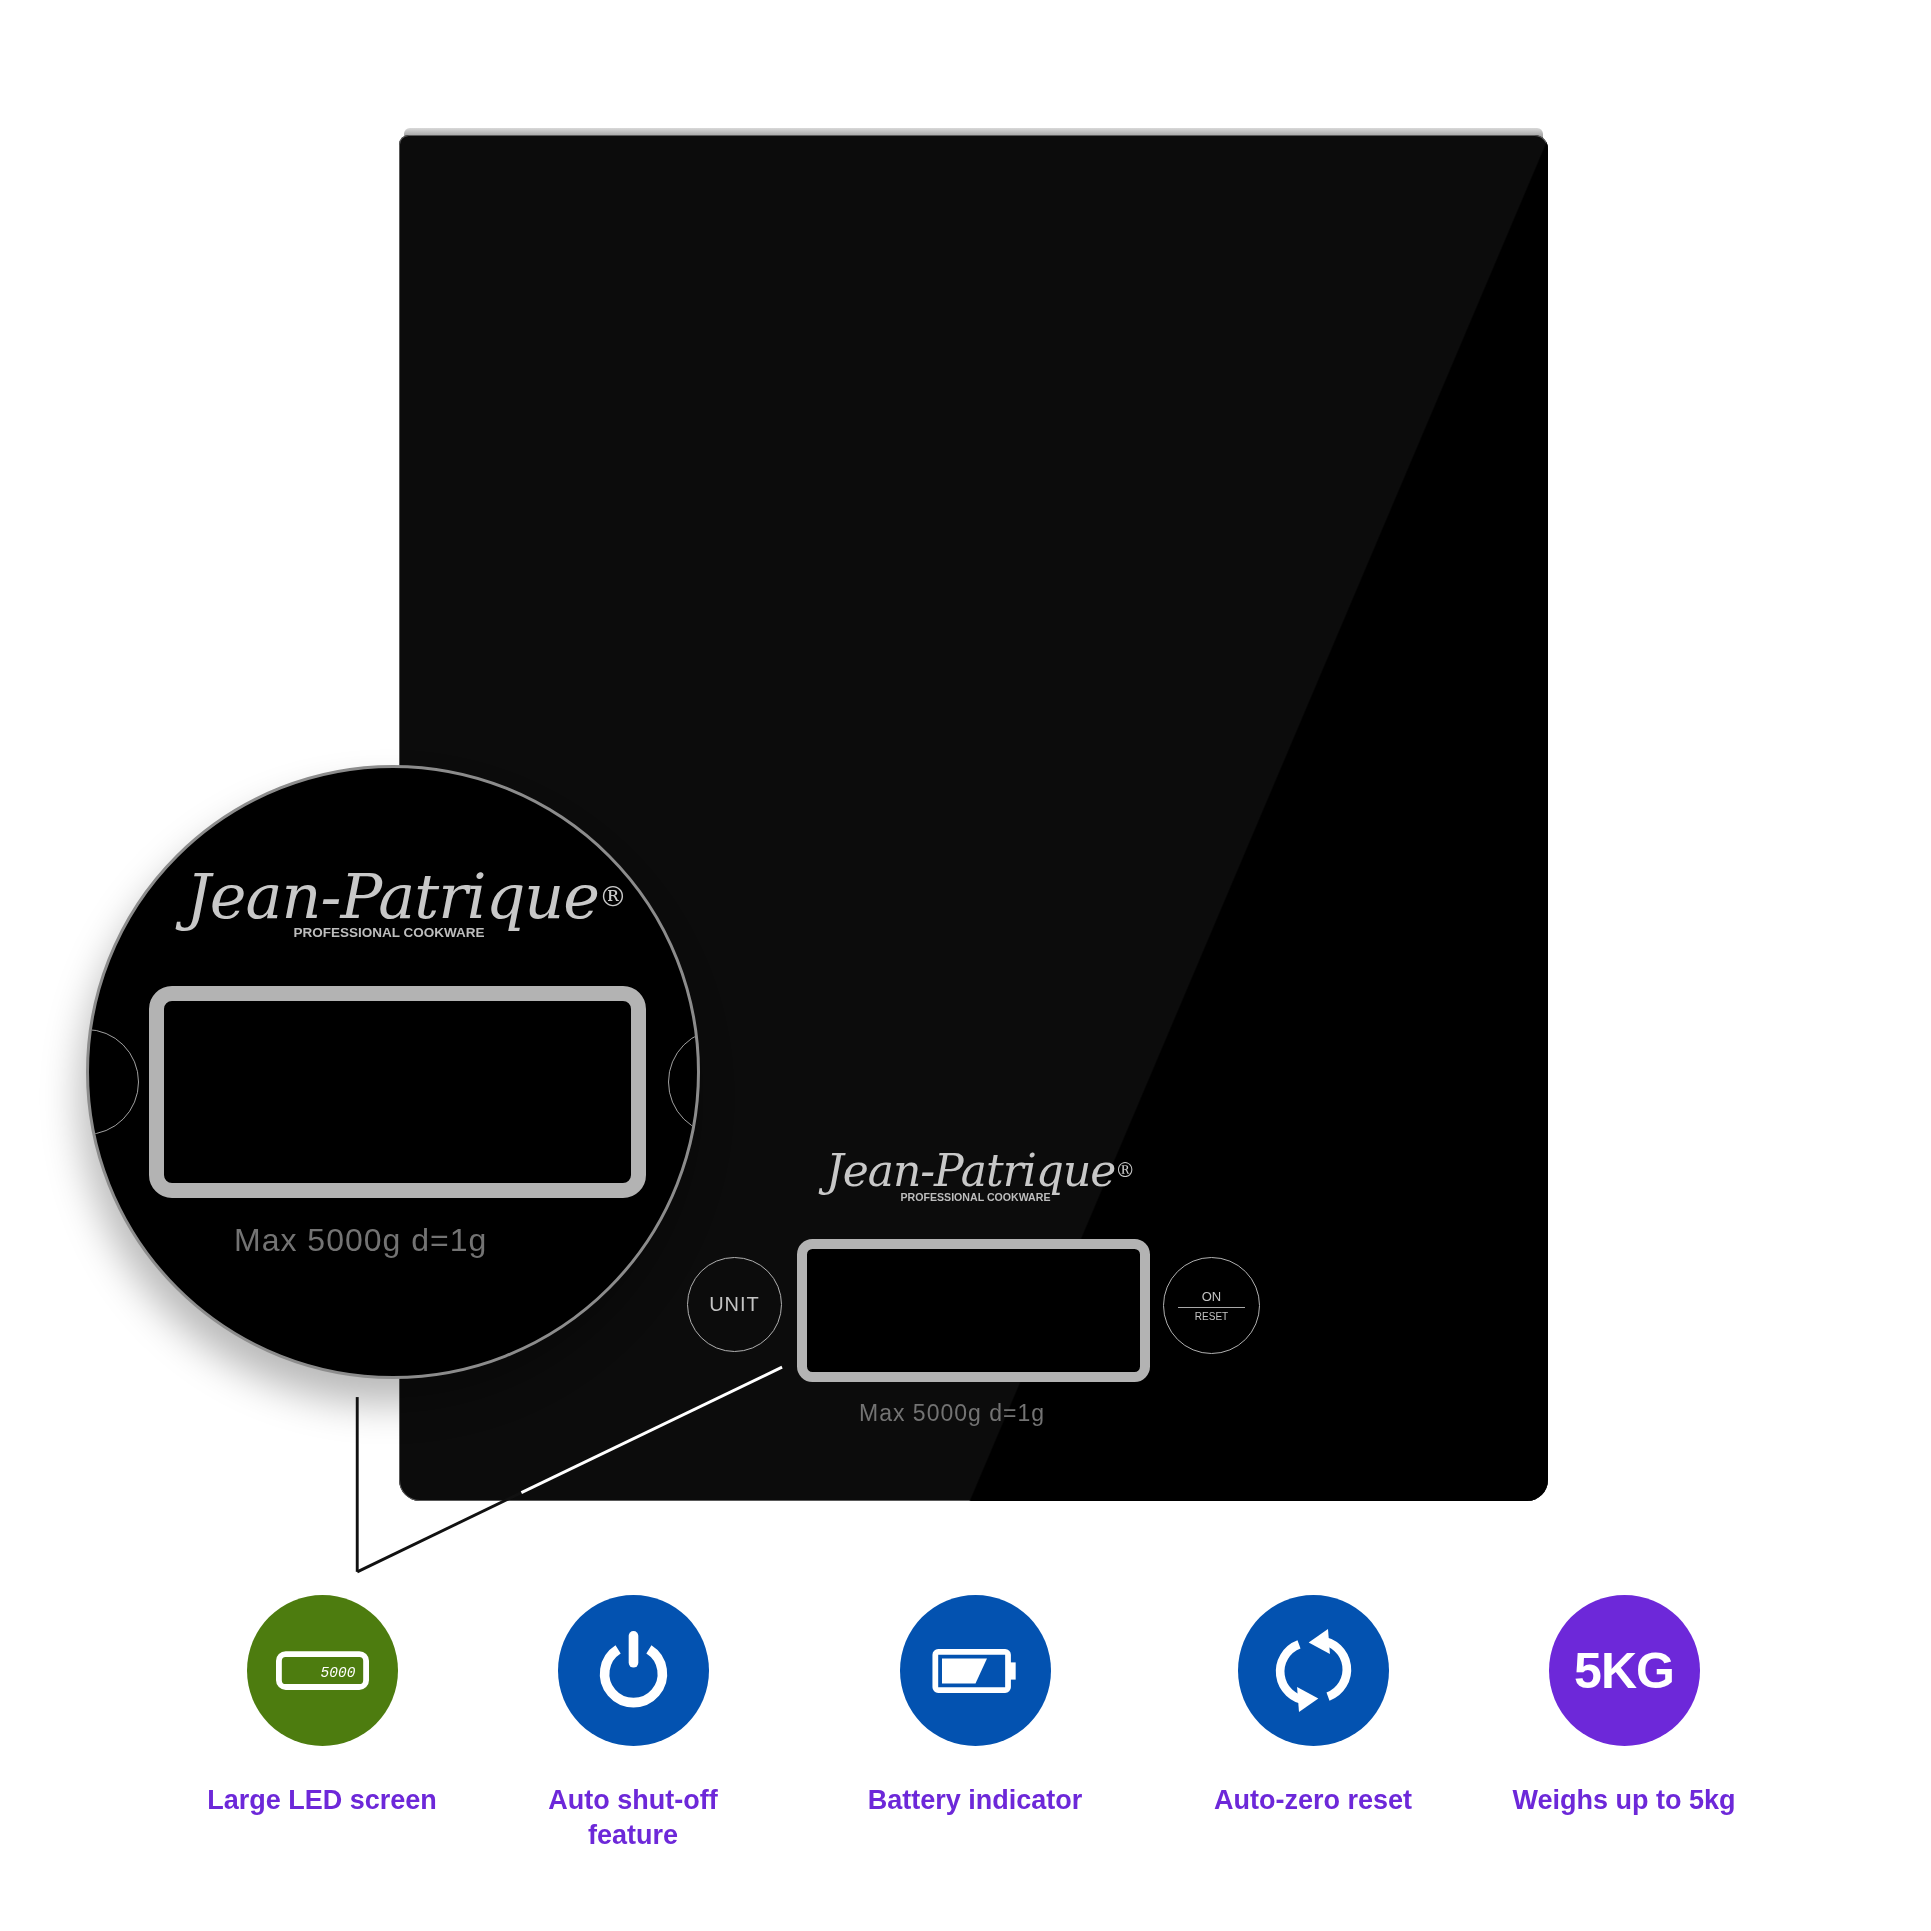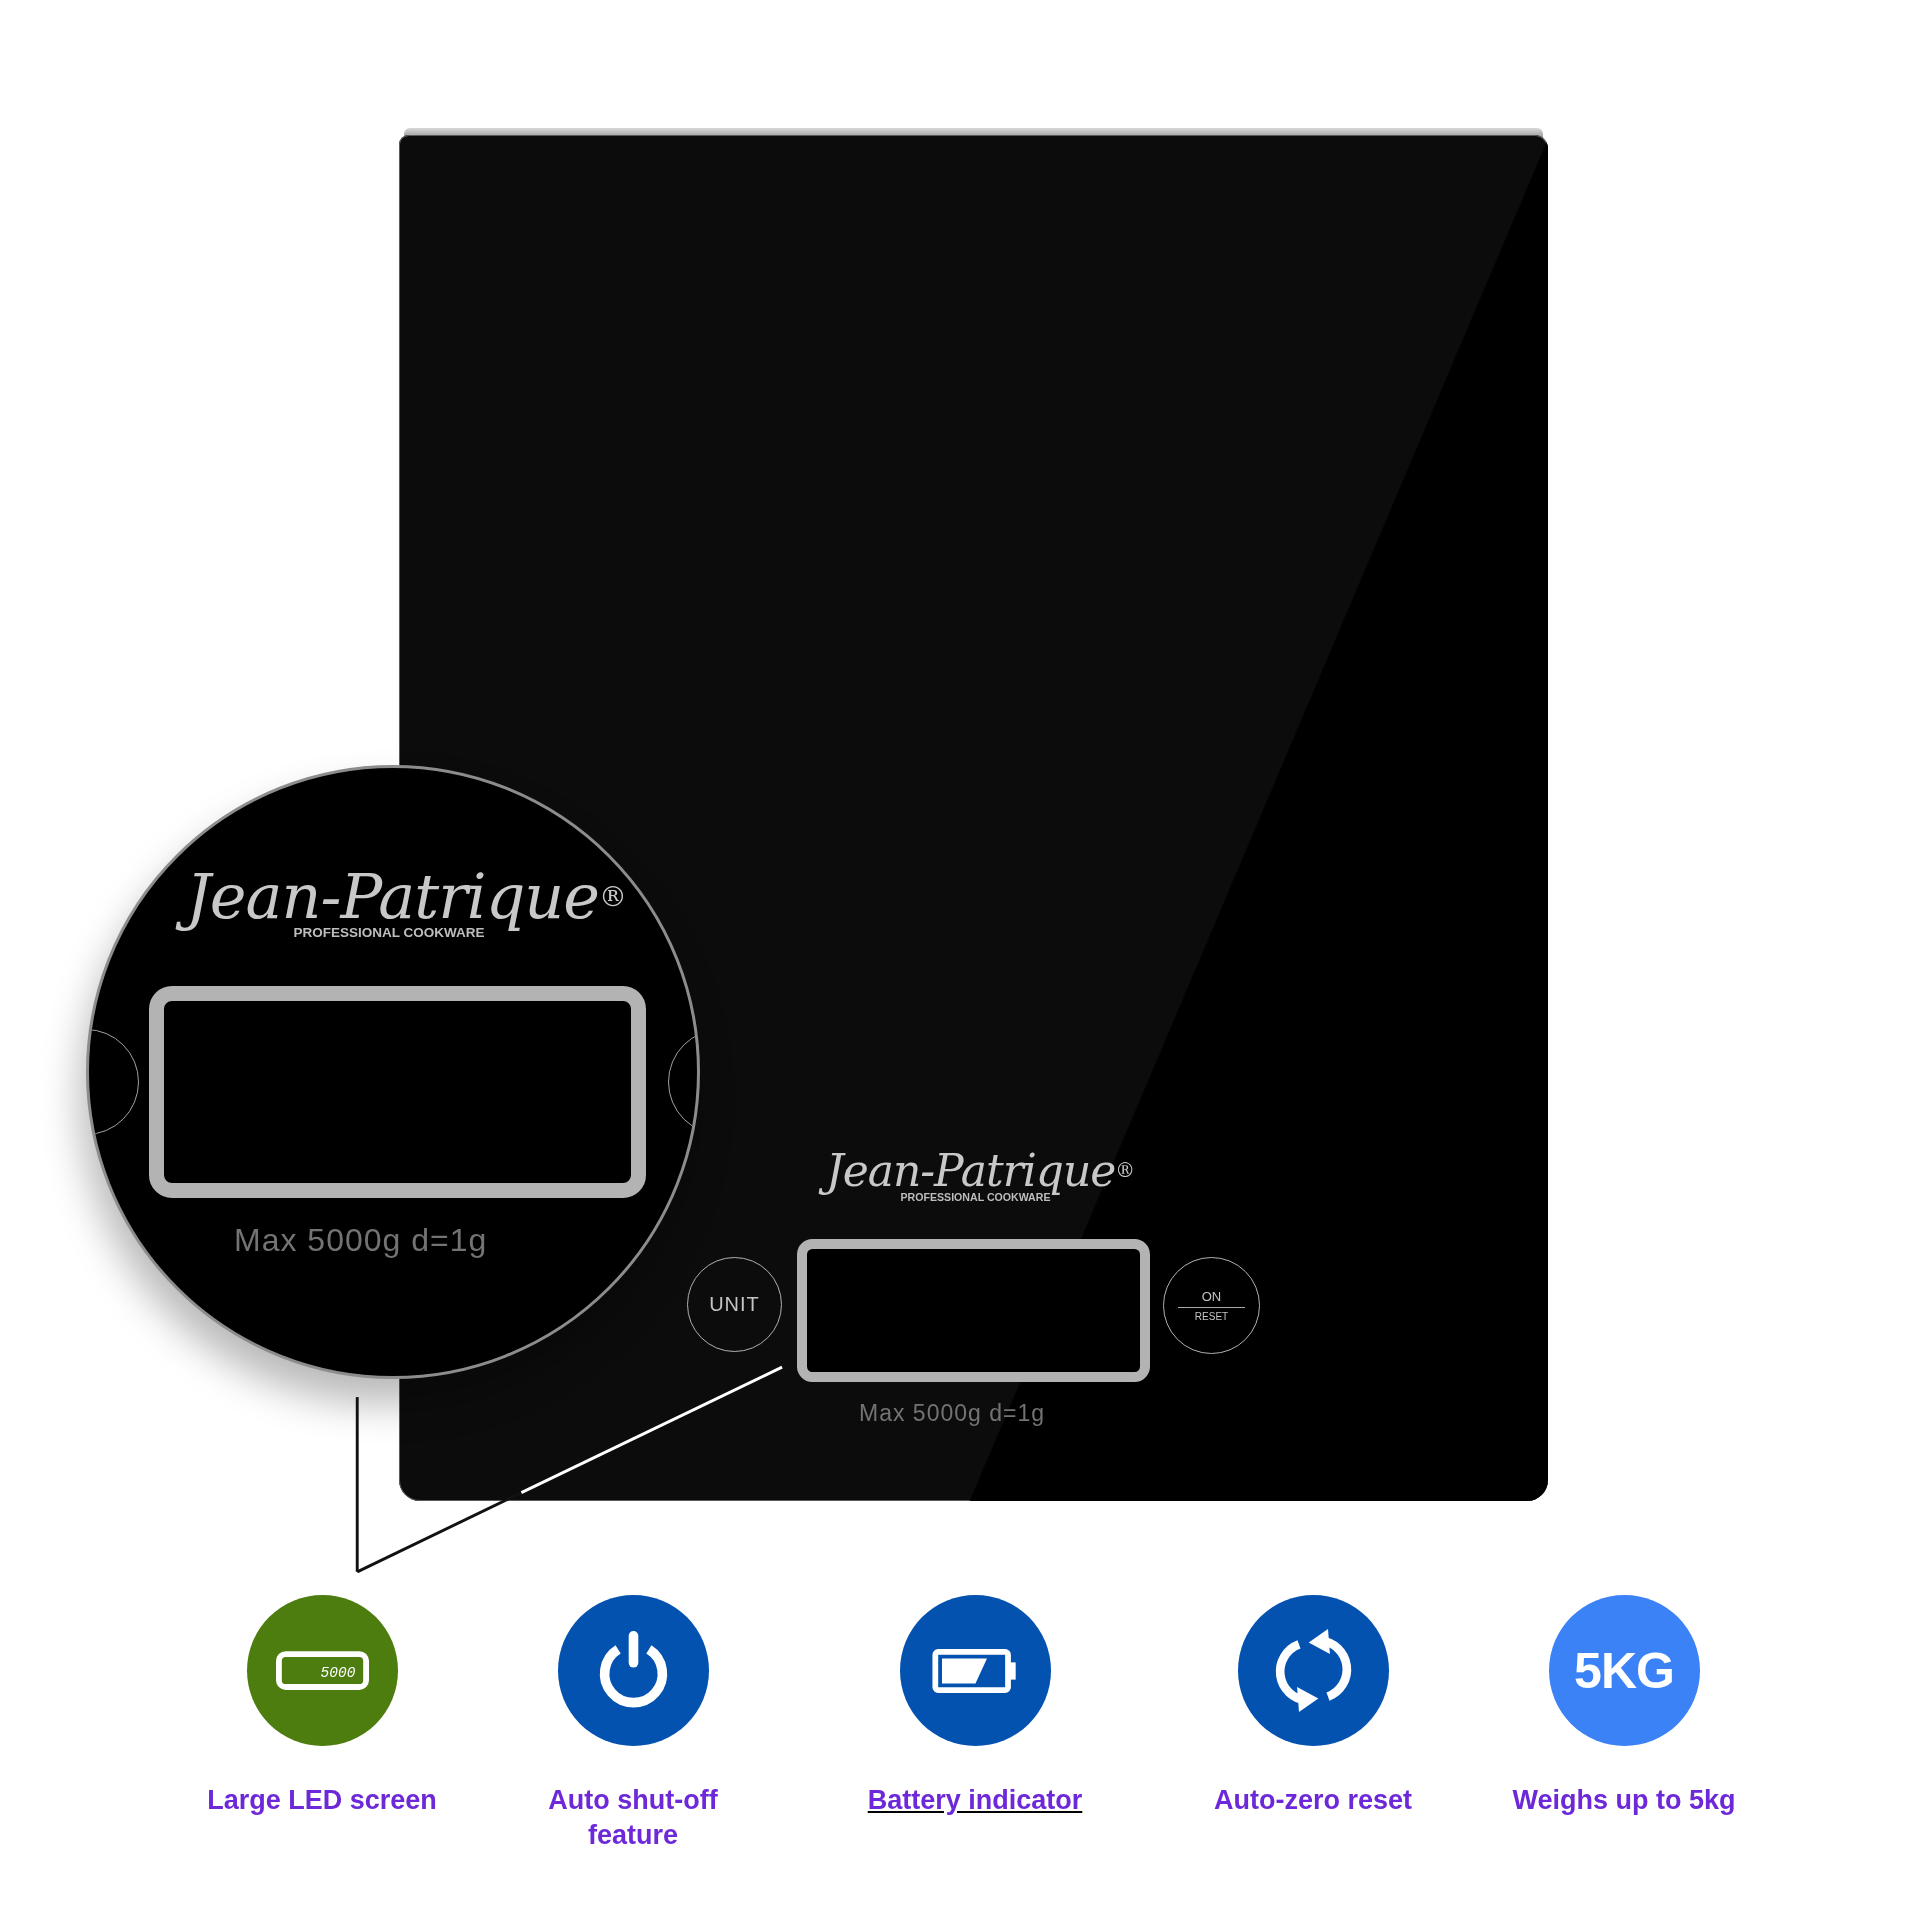--- a/index.html
+++ b/index.html
@@ -92,21 +92,21 @@
 <div class="feature" style="left:488px;">
   <div class="circle" style="background:#0352b0;">
     <svg width="77" height="81" viewBox="0 0 80 84">
       <path d="M24 20 A30 30 0 1 0 56 20" fill="none" stroke="#fff" stroke-width="10" stroke-linecap="butt"></path>
       <line x1="40" y1="6" x2="40" y2="34" stroke="#fff" stroke-width="10" stroke-linecap="round"></line>
     </svg>
   </div>
   <div class="label" style="width:212px; margin-left:39px; margin-right:auto;">Auto shut-off feature</div>
 </div>
 
-<div class="feature" style="left:830px;text-decoration:underline;">
+<div class="feature" style="left:830px;">
   <div class="circle" style="background:#0352b0;">
     <svg width="87" height="44" viewBox="0 0 90 46">
       <rect x="3" y="3" width="76" height="40" rx="3" fill="none" stroke="#fff" stroke-width="6"></rect>
       <rect x="79" y="14" width="8" height="18" fill="#fff"></rect>
       <polygon points="10,10 57,10 45,36 10,36" fill="#fff"></polygon>
     </svg>
   </div>
   <div class="label">Battery indicator</div>
 </div>
 
@@ -116,18 +116,18 @@
       <path d="M30 18 A30 30 0 0 0 38 76" fill="none" stroke="#fff" stroke-width="9"></path>
       <polygon points="28,62 50,74 30,88" fill="#fff"></polygon>
       <path d="M60 72 A30 30 0 0 0 52 14" fill="none" stroke="#fff" stroke-width="9"></path>
       <polygon points="62,28 40,16 60,2" fill="#fff"></polygon>
     </svg>
   </div>
   <div class="label">Auto-zero reset</div>
 </div>
 
 <div class="feature" style="left:1479px;">
-  <div class="circle" style="background:#3b82f6;">
+  <div class="circle" style="background:#6d28d9;">
     <span class="kg-text">5KG</span>
   </div>
   <div class="label">Weighs up to 5kg</div>
 </div>
 
 
 </body></html>

